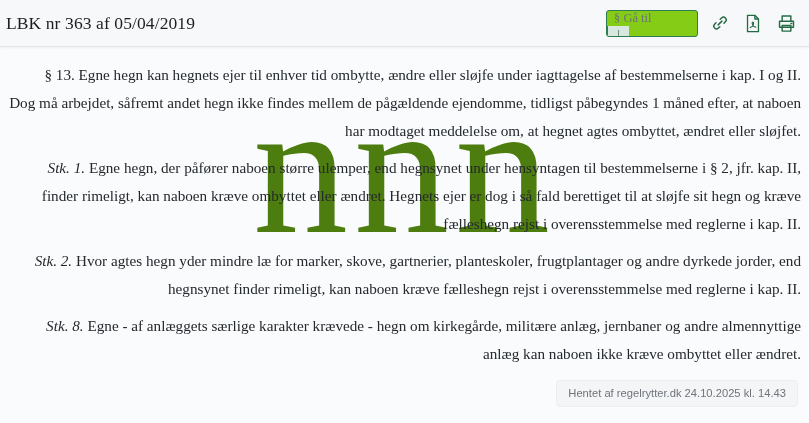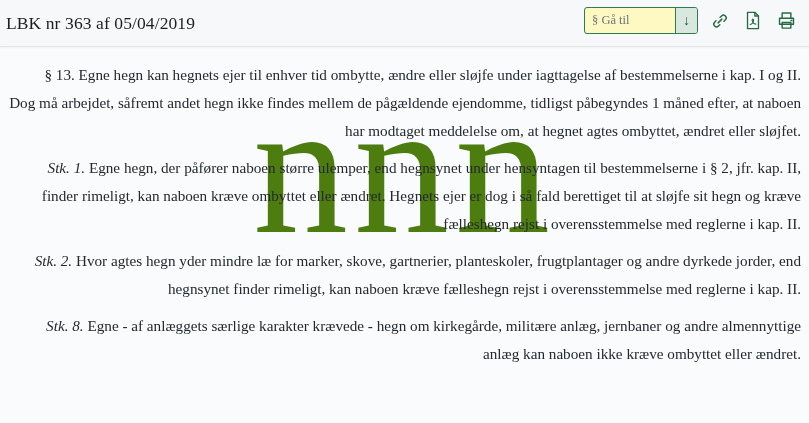--- a/index.html
+++ b/index.html
@@ -26,23 +26,23 @@
   
   .header {
     position: relative;
     z-index: 5;
     height: 47px;
     box-sizing: border-box;
     background: #f7f8f9;
     border-bottom: 1px solid #e3e6e8;
     box-shadow: 0 1px 2px rgba(16, 22, 26, 0.05);
     display: flex;
-    align-items: flex-end;
+    align-items: center;
     justify-content: space-between;
-    padding: 0 12px 12px 4px;
+    padding: 0 12px 0 4px;
   }
 
   .doc-title {
     font-family: "Liberation Serif", "DejaVu Serif", serif;
     font-size: 17.5px;
     line-height: 22px;
     color: #1b1f23;
     letter-spacing: 0.1px;
     white-space: nowrap;
     padding-left: 2px;
@@ -54,22 +54,23 @@
     gap: 11px;
   }
 
   
   .goto-wrap {
     display: flex;
     align-items: stretch;
     height: 25px;
     border: 1.5px solid #2e7d52;
     border-radius: 3px;
-    background: #fef9c3;
+    background: #84cc16;
     overflow: hidden;
+    flex-direction: column;
   }
   .goto-input {
     border: 0;
     outline: none;
     background: transparent;
     width: 78px;
     padding: 0 5px 0 7px;
     font-family: "Liberation Serif", "DejaVu Serif", serif;
     font-size: 12.5px;
     color: #4d5156;
@@ -223,14 +224,17 @@
     <p class="para">
       <span class="lead">Stk. 2.</span><span> Hvor agtes hegn yder mindre læ for marker, skove, gartnerier, planteskoler, frugtplantager og andre dyrkede jorder, end hegnsynet finder rimeligt, kan naboen kræve fælleshegn rejst i overensstemmelse med reglerne i kap. II.</span>
     </p>
 
     <p class="para">
       <span class="lead">Stk. 8.</span><span> Egne - af anlæggets særlige karakter krævede - hegn om kirkegårde, militære anlæg, jernbaner og andre almennyttige anlæg kan naboen ikke kræve ombyttet eller ændret.</span>
     </p>
 
   </div>
 
+  <div class="footer">
+    <div class="stamp">Hentet af regelrytter.dk 24.10.2025 kl. 14.43</div>
+  </div>
 
 </div>
 
 </body></html>

